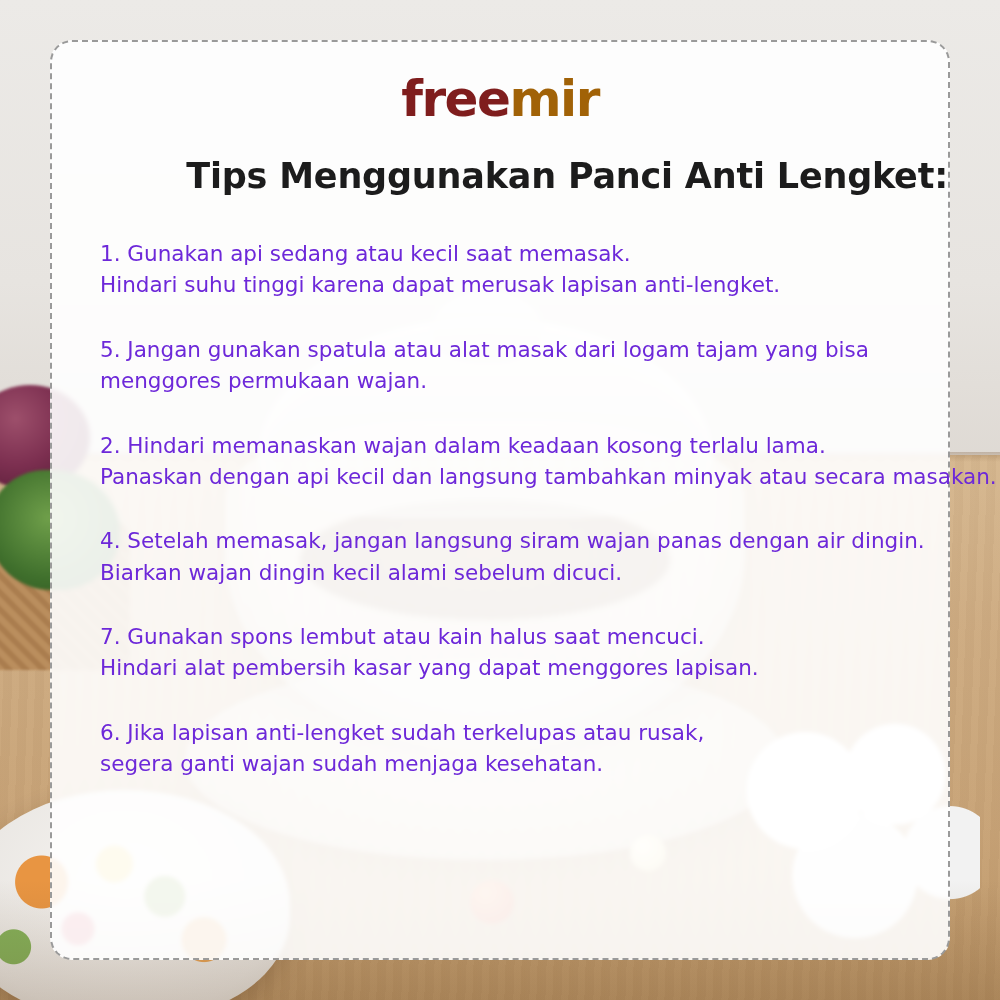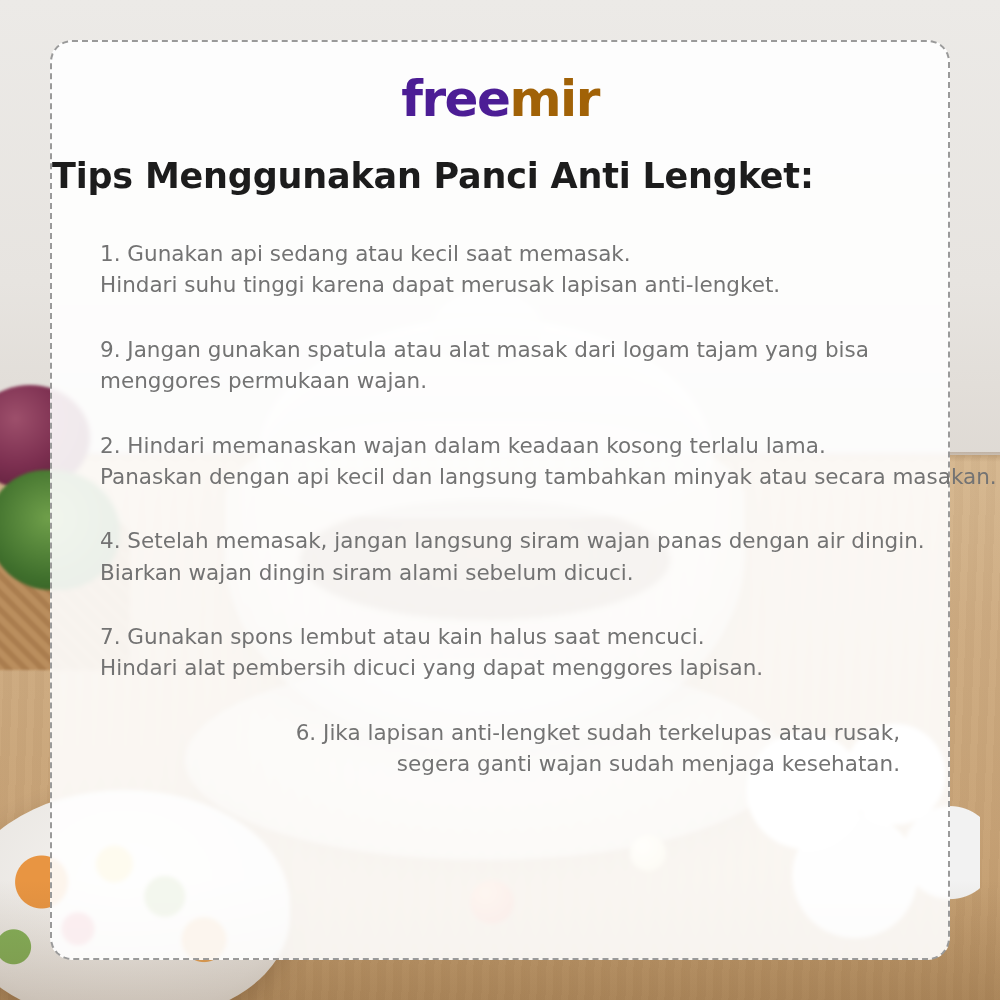--- a/index.html
+++ b/index.html
@@ -149,46 +149,46 @@
 
   .brand {
     margin-top: 32px;
     text-align: center;
     font-family: "DejaVu Sans", sans-serif;
     font-weight: 700;
     font-size: 50px;
     letter-spacing: -1.5px;
     line-height: 1;
   }
-  .brand .free { color: #4c1d95; }
+  .brand .free { color: #7f1d1d; }
   .brand .mir  { color: #a16207; }
 
   .headline {
     margin-top: 32px;
-    text-align: left;
+    text-align: right;
     font-family: "DejaVu Sans", sans-serif;
     font-weight: 700;
     font-size: 35px;
     color: #1c1c1c;
     letter-spacing: -0.2px;
   }
 
   .tips {
     margin: 42px 48px 0 48px;
   }
   .tip {
     margin-bottom: 33px;
-    color: #737373;
+    color: #6d28d9;
     font-family: "DejaVu Sans", sans-serif;
     font-size: 21.5px;
     line-height: 1.46;
     font-weight: 400;
   }
   .tip-line { display: block; white-space: nowrap; }
-  .tip:last-child { margin-bottom: 12px; text-align: right; }
+  .tip:last-child { margin-bottom: 12px; }
 </style>
 </head>
 <body>
 
 <div class="canvas">
 
   <div class="bg">
     <div class="bg-wall"></div>
     <div class="bg-table"></div>
     <div class="bg-table-edge"></div>
@@ -221,37 +221,37 @@
     <h1 class="headline">Tips Menggunakan Panci Anti Lengket:</h1>
 
     <div class="tips">
 
       <p class="tip">
         <span class="tip-line">1. Gunakan api sedang atau kecil saat memasak.</span>
         <span class="tip-line">Hindari suhu tinggi karena dapat merusak lapisan anti-lengket.</span>
       </p>
 
       <p class="tip">
-        <span class="tip-line">9. Jangan gunakan spatula atau alat masak dari logam tajam yang bisa</span>
+        <span class="tip-line">5. Jangan gunakan spatula atau alat masak dari logam tajam yang bisa</span>
         <span class="tip-line">menggores permukaan wajan.</span>
       </p>
 
       <p class="tip">
         <span class="tip-line">2. Hindari memanaskan wajan dalam keadaan kosong terlalu lama.</span>
         <span class="tip-line">Panaskan dengan api kecil dan langsung tambahkan minyak atau secara masakan.</span>
       </p>
 
       <p class="tip">
         <span class="tip-line">4. Setelah memasak, jangan langsung siram wajan panas dengan air dingin.</span>
-        <span class="tip-line">Biarkan wajan dingin siram alami sebelum dicuci.</span>
+        <span class="tip-line">Biarkan wajan dingin kecil alami sebelum dicuci.</span>
       </p>
 
       <p class="tip">
         <span class="tip-line">7. Gunakan spons lembut atau kain halus saat mencuci.</span>
-        <span class="tip-line">Hindari alat pembersih dicuci yang dapat menggores lapisan.</span>
+        <span class="tip-line">Hindari alat pembersih kasar yang dapat menggores lapisan.</span>
       </p>
 
       <p class="tip">
         <span class="tip-line">6. Jika lapisan anti-lengket sudah terkelupas atau rusak,</span>
         <span class="tip-line">segera ganti wajan sudah menjaga kesehatan.</span>
       </p>
 
     </div>
   </div>
 </div>

